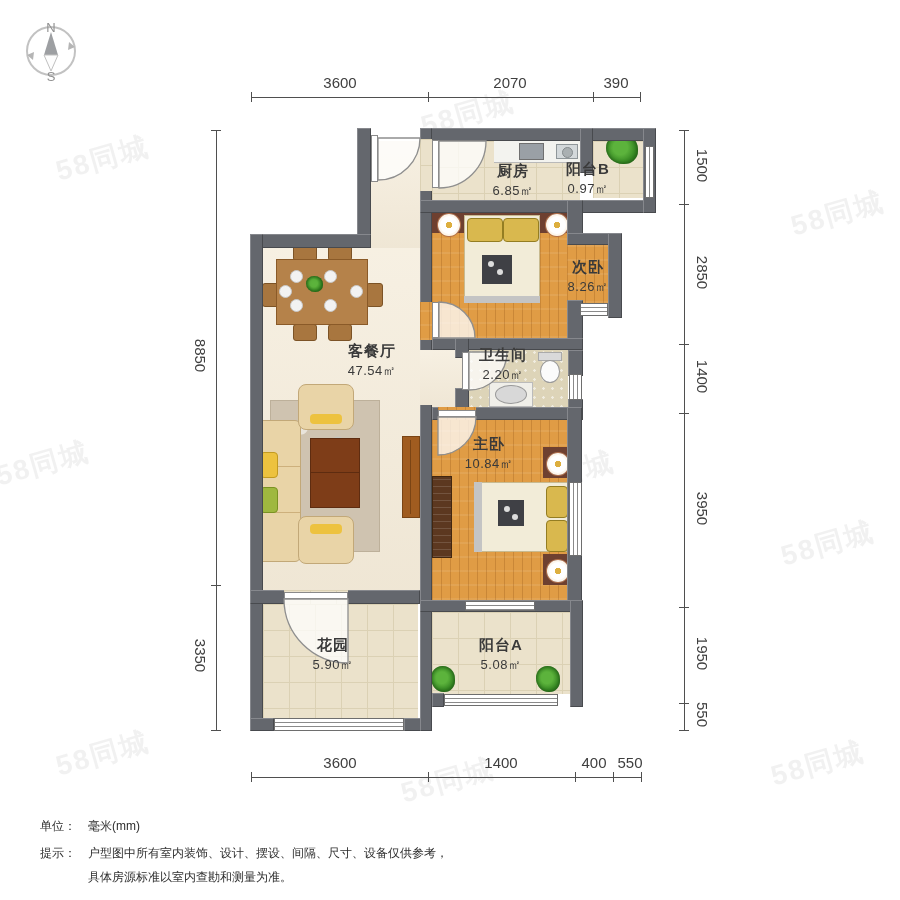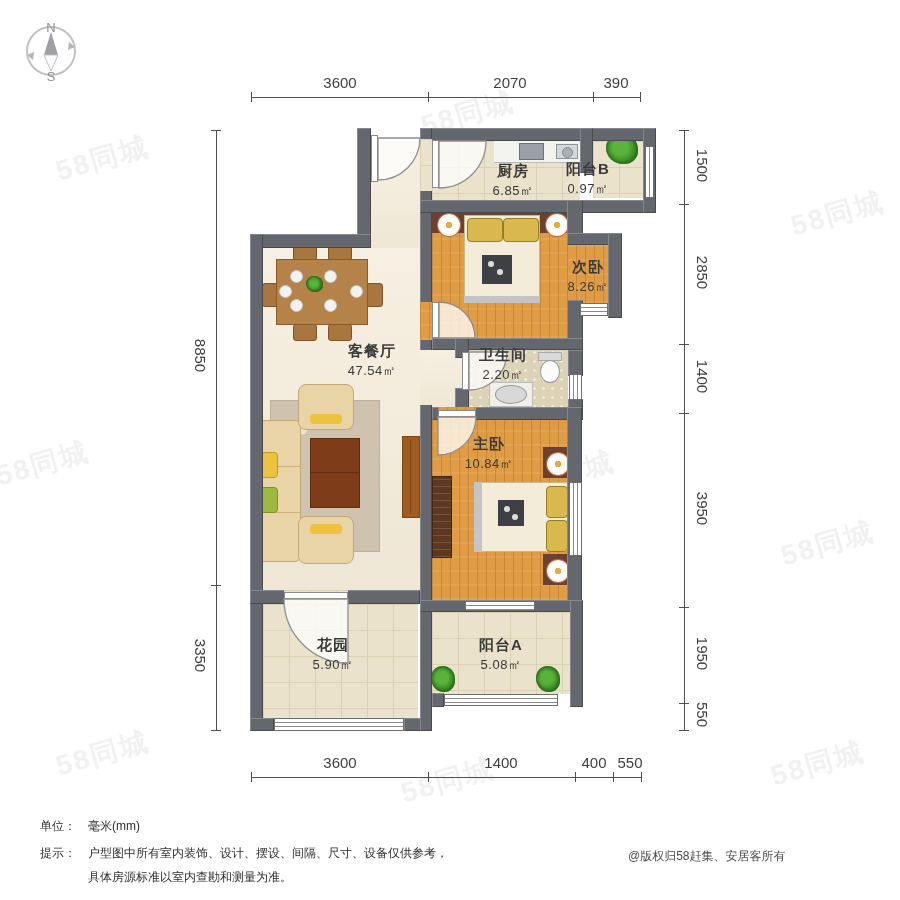--- a/index.html
+++ b/index.html
@@ -267,17 +267,14 @@
 
   <div class="ft" style="left:40px;top:818px">
     <span class="lbl">单位：</span><span>毫米(mm)</span>
   </div>
   <div class="ft" style="left:88px;top:869px">
     <span>具体房源标准以室内查勘和测量为准。</span>
   </div>
   <div class="ft" style="left:40px;top:845px">
     <span class="lbl">提示：</span><span>户型图中所有室内装饰、设计、摆设、间隔、尺寸、设备仅供参考，</span>
   </div>
-  <div class="ft" style="left:628px;top:848px;color:#4a4a4a">
-    <span>@版权归58赶集、安居客所有</span>
-  </div>
 
 </div>
 
 </body></html>

